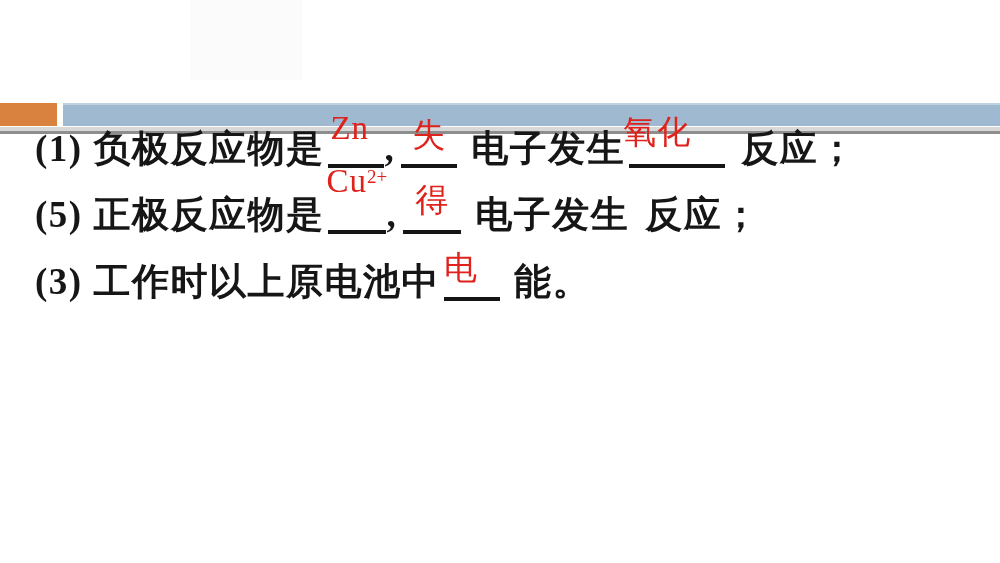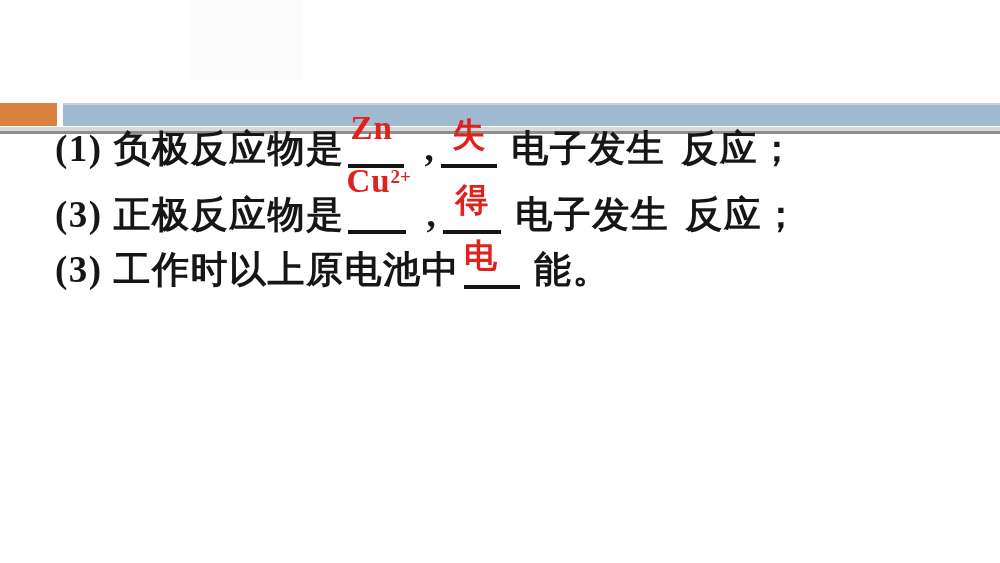--- a/index.html
+++ b/index.html
@@ -22,41 +22,41 @@
 
   
   .line{
     position:absolute;left:35px;z-index:5;
     white-space:nowrap;
     font-size:37px;font-weight:700;color:#161616;
     letter-spacing:1.5px;line-height:44px;
   }
   .line1{top:127px}
   .line2{top:193px}
-  .line3{top:248px}
-  .txt{display:inline-block;margin-left:20px;}
+  .line3{top:260px}
+  .txt{display:inline-block;}
   .ml4{margin-left:4px}
   .ml6{margin-left:6px}
   .ml14{margin-left:14px}
   .ml16{margin-left:16px}
 
   
   .blank{
     display:inline-block;position:relative;
     height:34px;border-bottom:4px solid #151515;
     vertical-align:-7px;
   }
   .q1-b1{width:56px}.q1-b2{width:56px}.q1-b3{width:96px}
   .q2-b1{width:58px}.q2-b2{width:58px}.q2-b3{width:98px}
   .q3-b1{width:78px}.q3-b2{width:56px}
 
   
   .ans{
     position:absolute;
-    font-size:33px;font-weight:700;color:#df221c;
+    font-size:33px;font-weight:400;color:#df221c;
     letter-spacing:1px;white-space:nowrap;line-height:1;
   }
   .ans sup{font-size:19px;line-height:0;vertical-align:9px;letter-spacing:0;}
   .ans-zn{left:2px;bottom:19px}
   .ans-shi{left:50%;transform:translateX(-50%);bottom:12px}
   .ans-yh{left:-6px;bottom:15px}
   .ans-cu{left:-2px;bottom:32px}
   .ans-de{left:50%;transform:translateX(-50%);bottom:13px}
   .ans-hy{left:-8px;bottom:12px}
   .ans-hx{left:-18px;bottom:13px}
@@ -67,19 +67,19 @@
 
 <div id="slide">
 
   <div class="faint-box" style="background: rgb(251, 251, 251);"></div>
 
   <div class="hdr-orange" style="background: rgb(217, 130, 63);"></div>
   <div class="hdr-blue" style="background: rgb(159, 185, 208);"></div>
   <div class="div-light" style="background: rgb(216, 216, 216);"></div>
   <div class="div-dark" style="background: rgb(141, 141, 141);"></div>
 
-  <div class="line line1"><span class="txt">(1) 负极反应物是</span><span class="blank q1-b1 ml4"><span class="ans ans-zn">Zn</span></span><span class="txt">,</span><span class="blank q1-b2 ml6"><span class="ans ans-shi">失</span></span><span class="txt ml14">电子发生</span><span class="txt ml16">反应；</span></div>
+  <div class="line line1"><span class="txt">(1) 负极反应物是</span><span class="blank q1-b1 ml4"><span class="ans ans-zn">Zn</span></span><span class="txt">,</span><span class="blank q1-b2 ml6"><span class="ans ans-shi">失</span></span><span class="txt ml14">电子发生</span><span class="blank q1-b3 ml4"><span class="ans ans-yh">氧化</span></span><span class="txt ml16">反应；</span></div>
 
-  <div class="line line2"><span class="txt">(3) 正极反应物是</span><span class="blank q2-b1 ml4"><span class="ans ans-cu"><span>Cu</span><sup>2+</sup></span></span><span class="txt">,</span><span class="blank q2-b2 ml6"><span class="ans ans-de">得</span></span><span class="txt ml14">电子发生</span><span class="txt ml16">反应；</span></div>
+  <div class="line line2"><span class="txt">(5) 正极反应物是</span><span class="blank q2-b1 ml4"><span class="ans ans-cu"><span>Cu</span><sup>2+</sup></span></span><span class="txt">,</span><span class="blank q2-b2 ml6"><span class="ans ans-de">得</span></span><span class="txt ml14">电子发生</span><span class="txt ml16">反应；</span></div>
 
   <div class="line line3"><span class="txt">(3) 工作时以上原电池中</span><span class="blank q3-b2 ml4"><span class="ans ans-dian">电</span></span><span class="txt ml14">能。</span></div>
 
 </div>
 
 </body></html>

